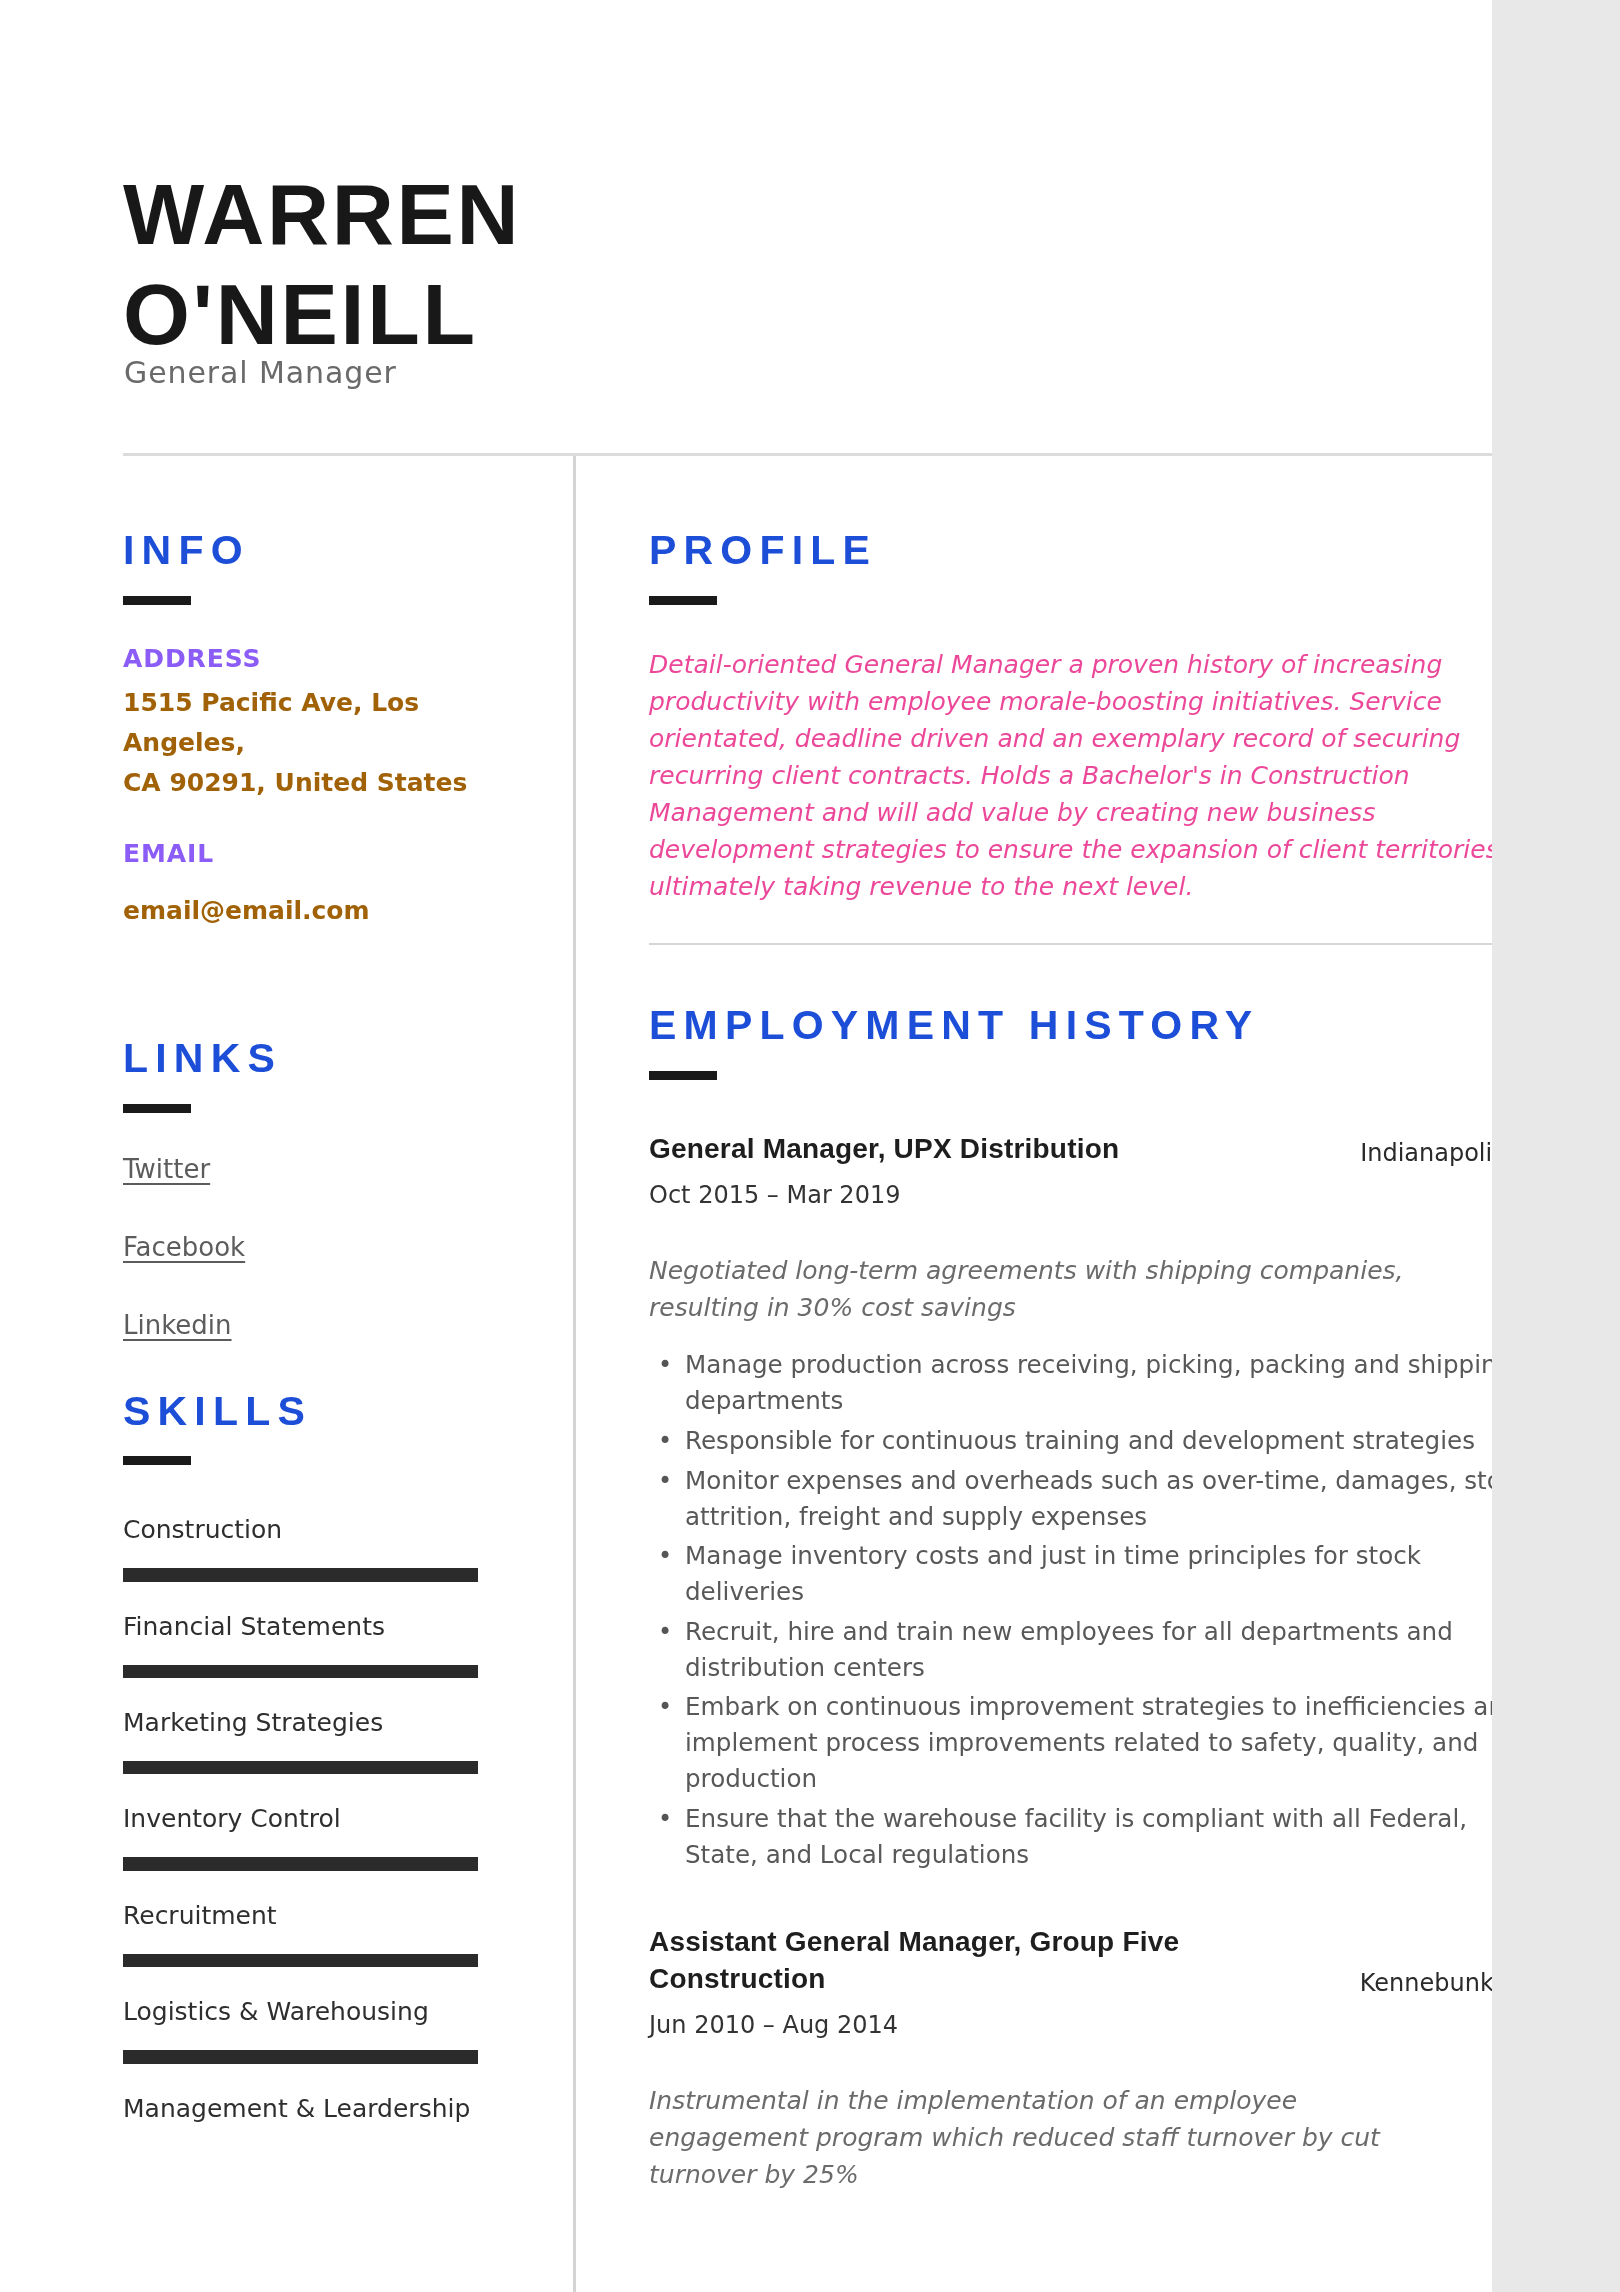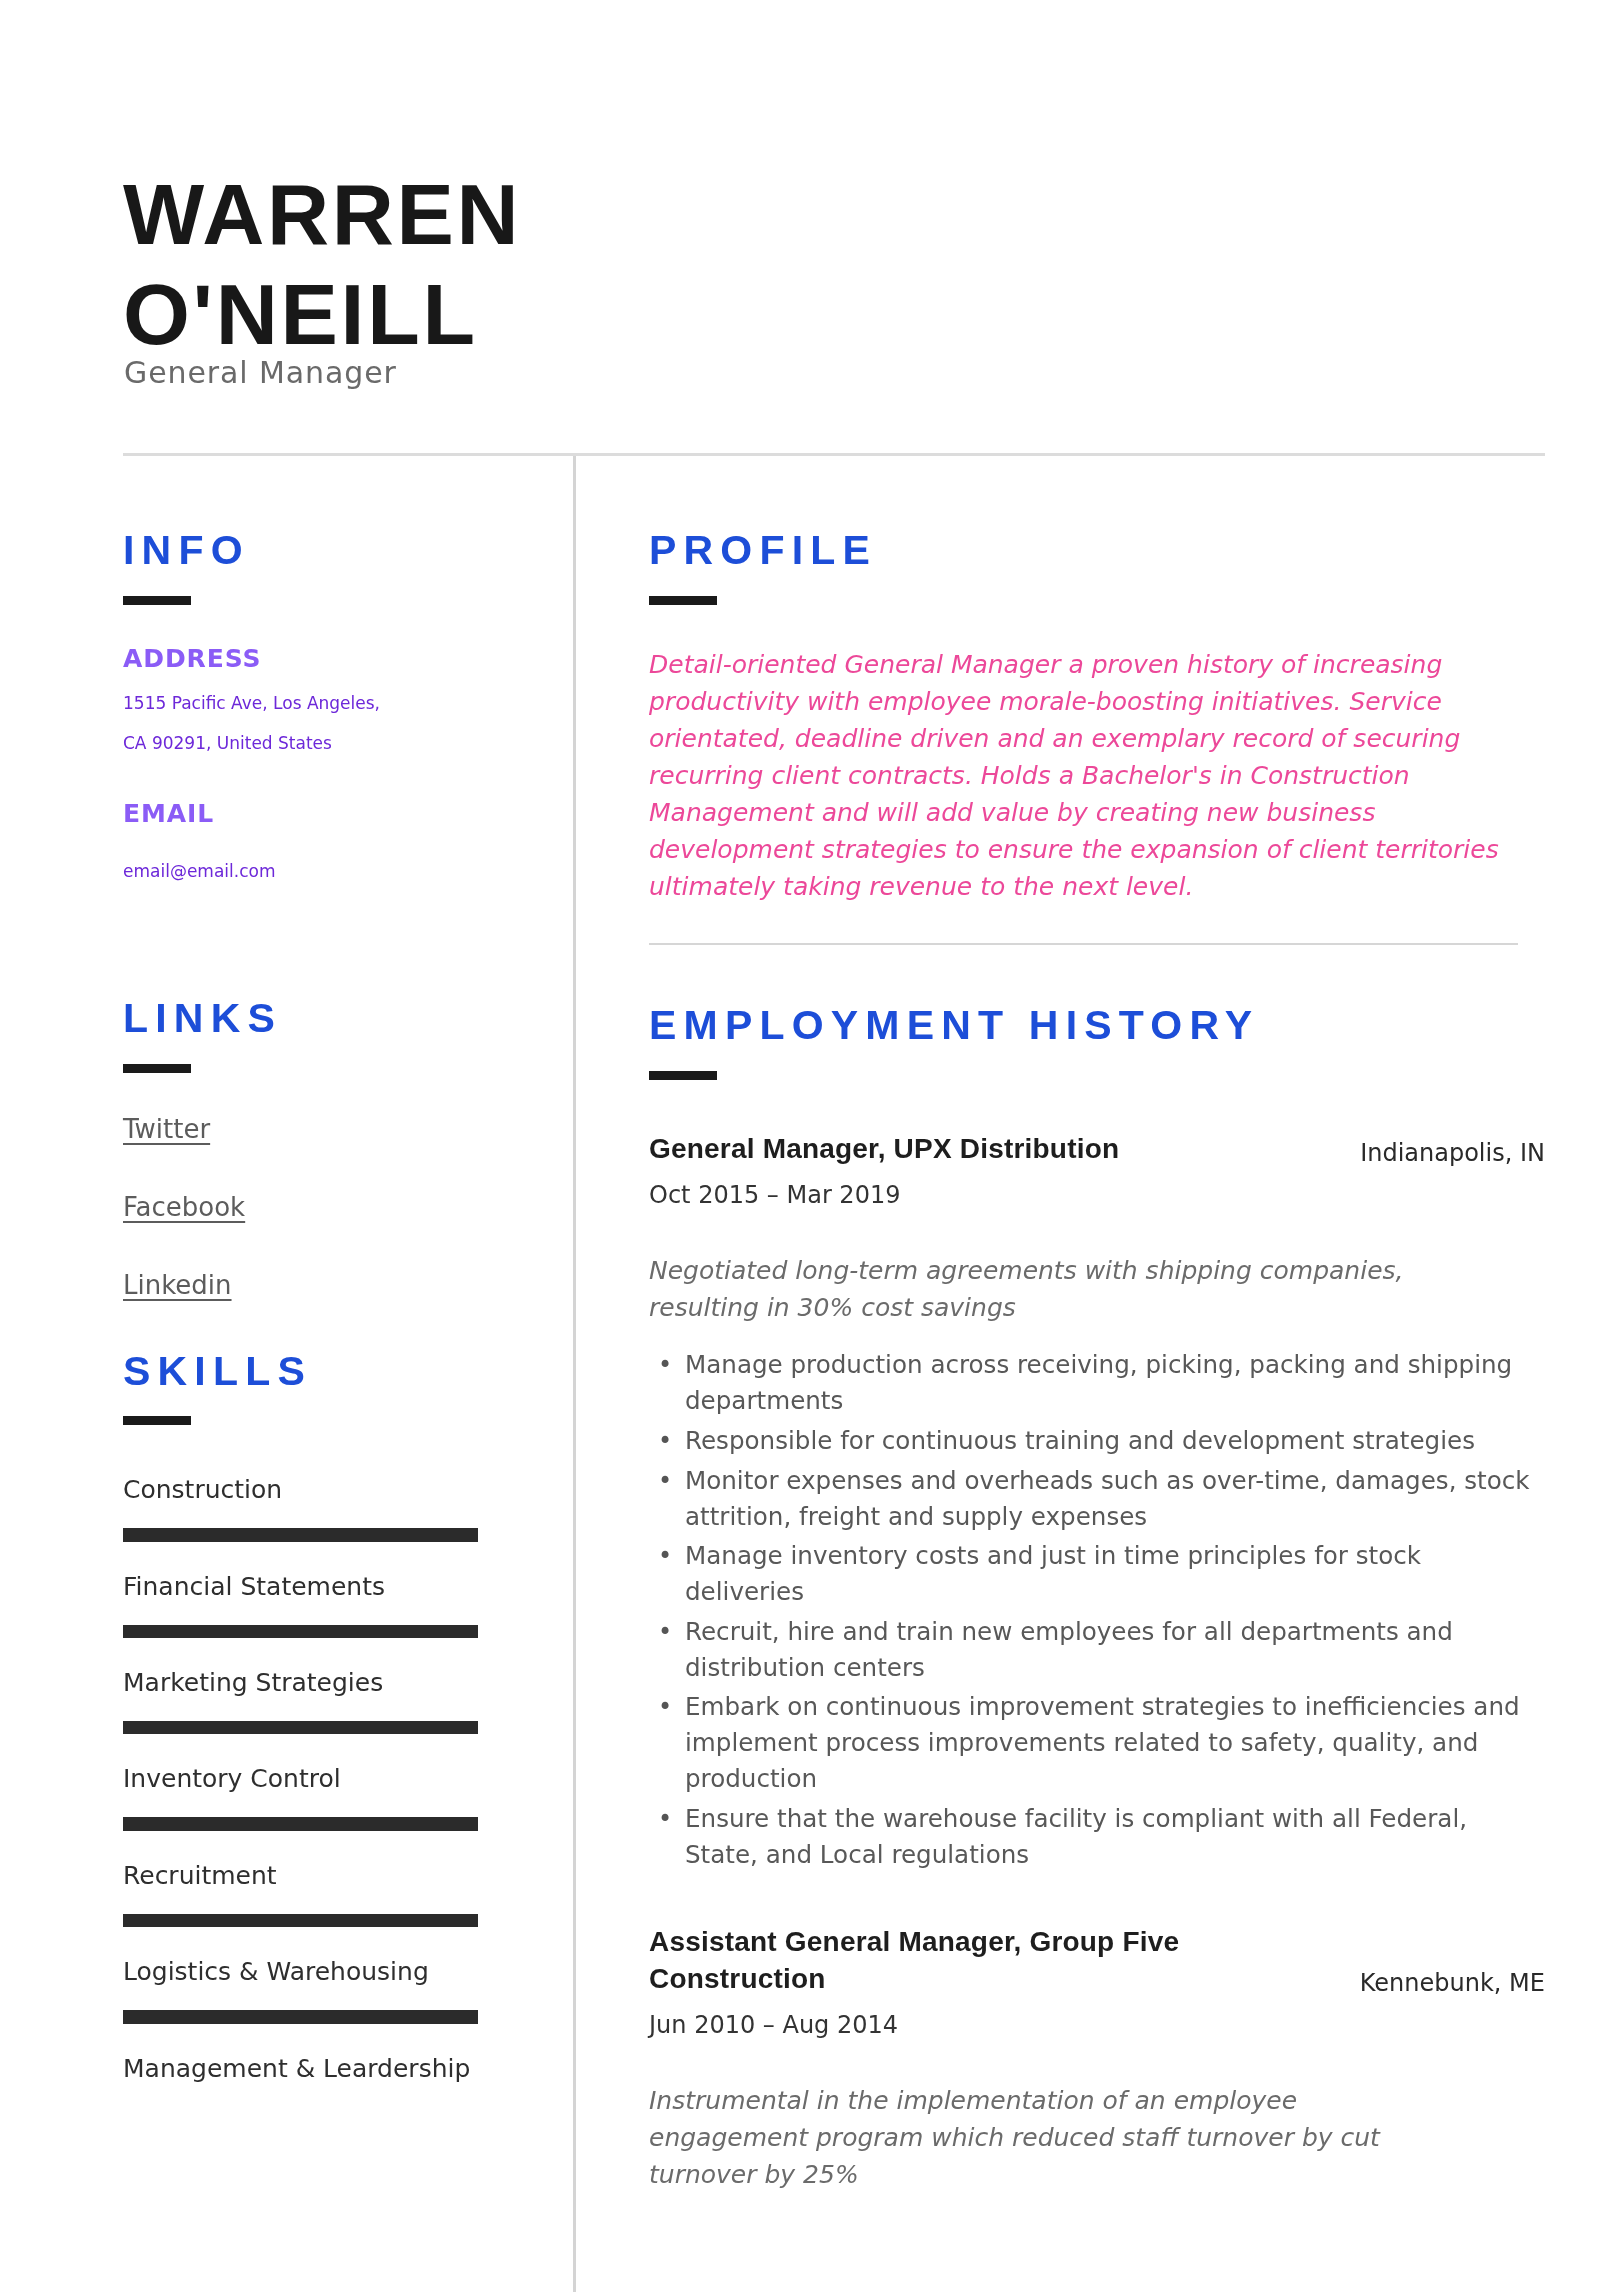--- a/index.html
+++ b/index.html
@@ -1,18 +1,18 @@
 <!DOCTYPE html>
 <html style="font-size:14.3px"><head>
 <meta charset="utf-8">
 <style>
   html,body { margin:0; padding:0; background:#e8e8e8; }
   .page {
     position:relative;
-    width:1620px; height:2293px;
+    width:1492px; height:2293px;
     background:#ffffff;
     font-family:"Liberation Sans", sans-serif;
     overflow:hidden;
   }
   
   .name {
     position:absolute; left:123px; top:106px;
     font-size:86px; line-height:100px; font-weight:700;
     letter-spacing:2.7px; color:#181818;
   }
@@ -40,22 +40,23 @@
   }
   
   .left-col {
     position:absolute; left:123px; top:527px; width:355px;
   }
   .info-label {
     font-size:25px; font-weight:700; color:#8b5cf6;
     letter-spacing:0.9px; font-family:"DejaVu Sans", sans-serif;
   }
   .gray-text {
-    font-size:17px; color:#6d28d9; line-height:40px;
-    font-family:"DejaVu Sans", sans-serif;
+    font-size:25px; color:#a16207; line-height:40px;
+    font-family:"DejaVu Sans", sans-serif;
+    font-weight:bold;
   }
   .links-list { margin-top:41px; }
   .link-item {
     display:block; font-size:26px; color:#5c5c5c;
     text-decoration:underline; text-underline-offset:5.4px;
     margin-bottom:48px; font-family:"DejaVu Sans", sans-serif;
   }
   .skills-list { margin-top:50px; }
   .skill-row { margin-bottom:30px; }
   .skill-name {

